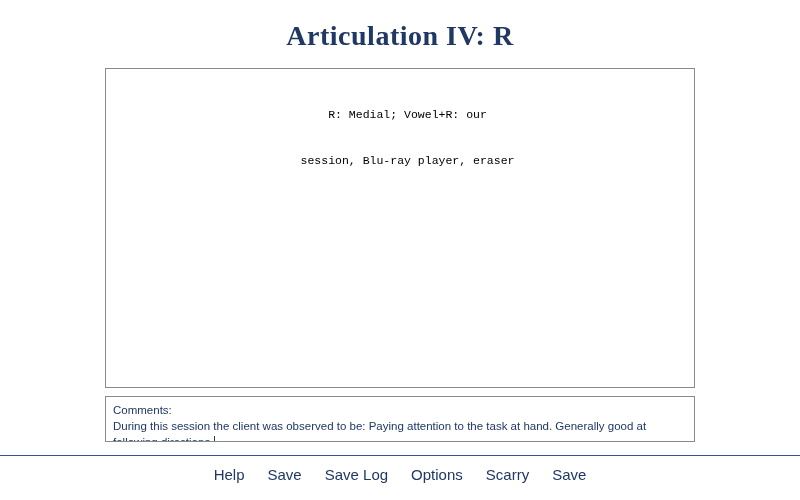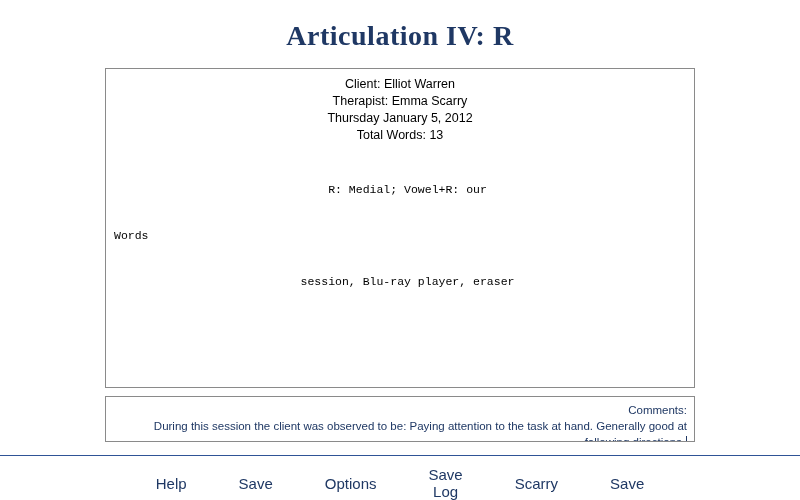--- a/index.html
+++ b/index.html
@@ -72,21 +72,20 @@
     background: #ffffff;
     box-sizing: border-box;
     padding: 5px 7px;
     overflow: hidden;
   }
   .comments-line {
     font-family: "Liberation Sans", sans-serif;
     font-size: 11.5px;
     color: #1f3864;
     line-height: 16px;
-    text-align: right;
   }
   .comments-line.val {
     position: relative;
   }
   .caret {
     display: inline-block;
     width: 1px;
     height: 12px;
     background: #1f3864;
     vertical-align: -2px;
@@ -96,51 +95,44 @@
     position: absolute;
     left: 0;
     top: 455px;
     width: 800px;
     border-top: 1px solid #2f5496;
     padding-top: 10px;
   }
   .footer-inner {
     display: flex;
     justify-content: center;
-    gap: 52px;
+    gap: 23px;
     padding: 0 160px;
   }
   .footer-btn {
     color: #1f3864;
     font-family: "Liberation Sans", sans-serif;
     font-size: 15px;
     cursor: pointer;
     background: none;
     border: none;
     padding: 0;
   }
 </style>
 </head>
 <body>
 
 <div class="page">
 
   <div class="title">Articulation IV: R</div>
 
   <div class="report-box">
-    <div class="hdr">
-      <div>Client: Elliot Warren</div>
-      <div>Therapist: Emma Scarry</div>
-      <div>Thursday January 5, 2012</div>
-      <div>Total Words: 13</div>
-    </div>
 
     <div class="body-text">
       <span class="sec-content">R: Medial; Vowel+R: our</span>
-      <span class="sec-label">Words</span>
       <span class="sec-content">session, Blu-ray player, eraser</span>
       
 
       
 
       
       
       
       
       
@@ -154,20 +146,20 @@
 
   <div class="comments-box">
     <div class="comments-line">Comments:</div>
     <div class="comments-line val"><span>During this session the client was observed to be: Paying attention to the task at hand. Generally good at following directions.</span><span class="caret"></span></div>
   </div>
 
   <div class="footer">
     <div class="footer-inner">
       <button class="footer-btn">Help</button>
       <button class="footer-btn">Save</button>
+      <button class="footer-btn">Save Log</button>
       <button class="footer-btn">Options</button>
-      <button class="footer-btn">Save Log</button>
       <button class="footer-btn">Scarry</button>
       <button class="footer-btn">Save</button>
     </div>
   </div>
 
 </div>
 
 </body></html>

